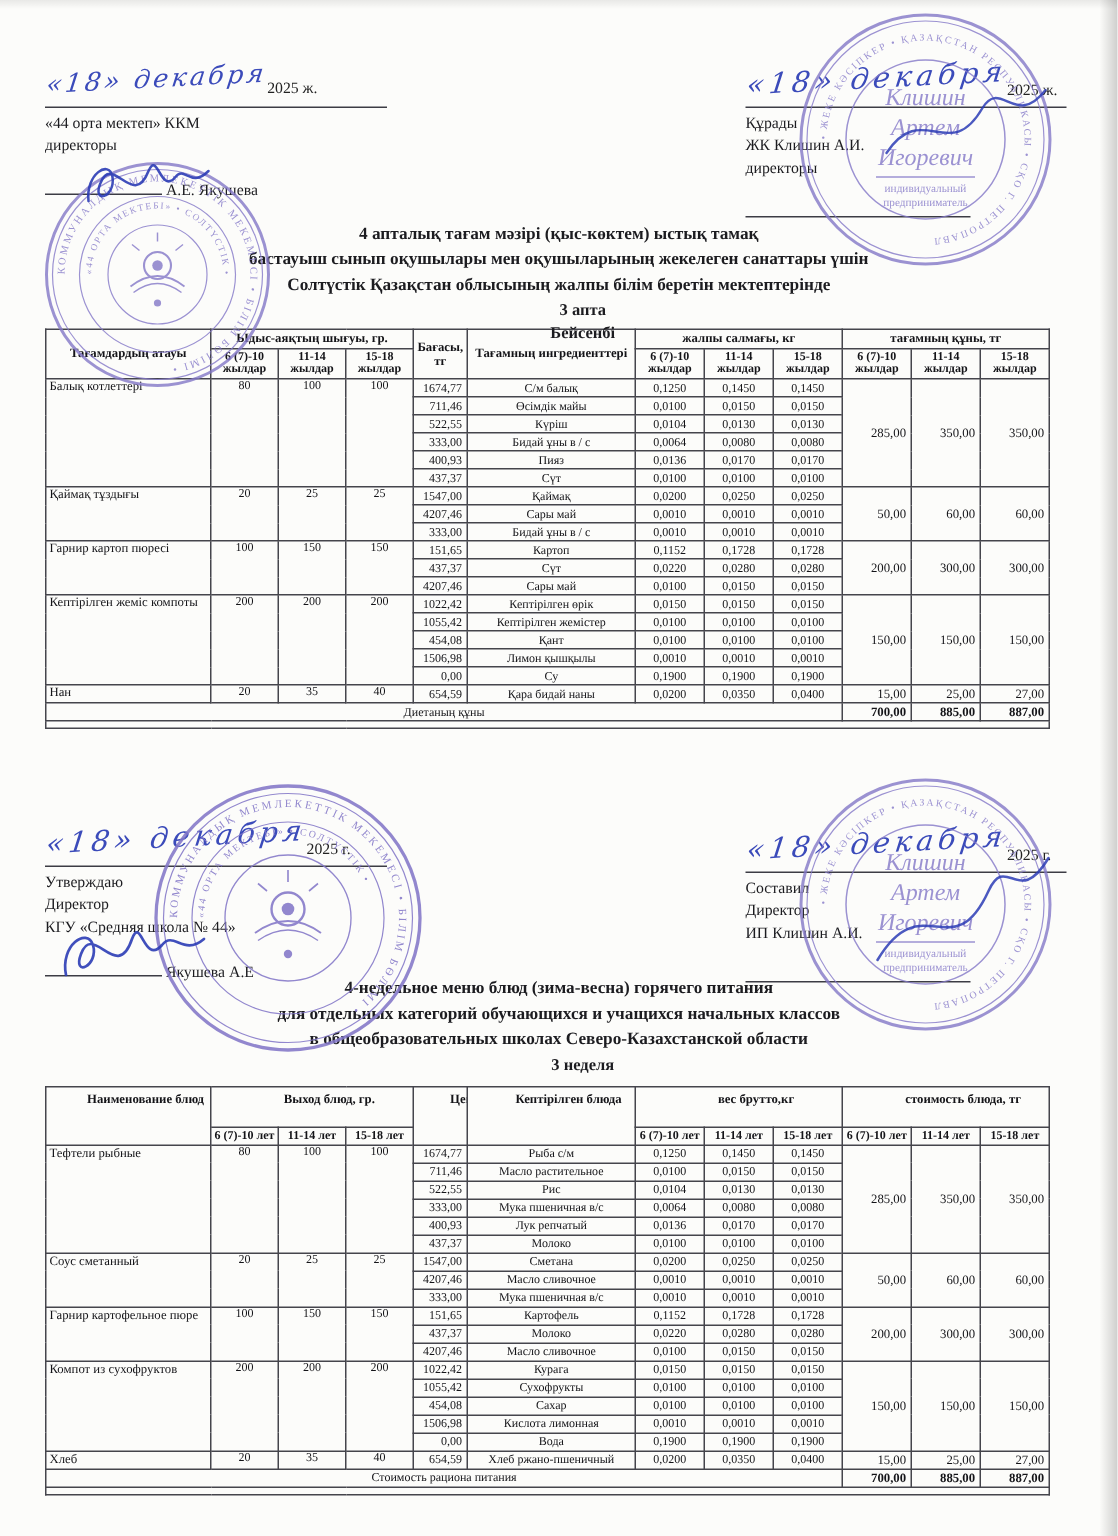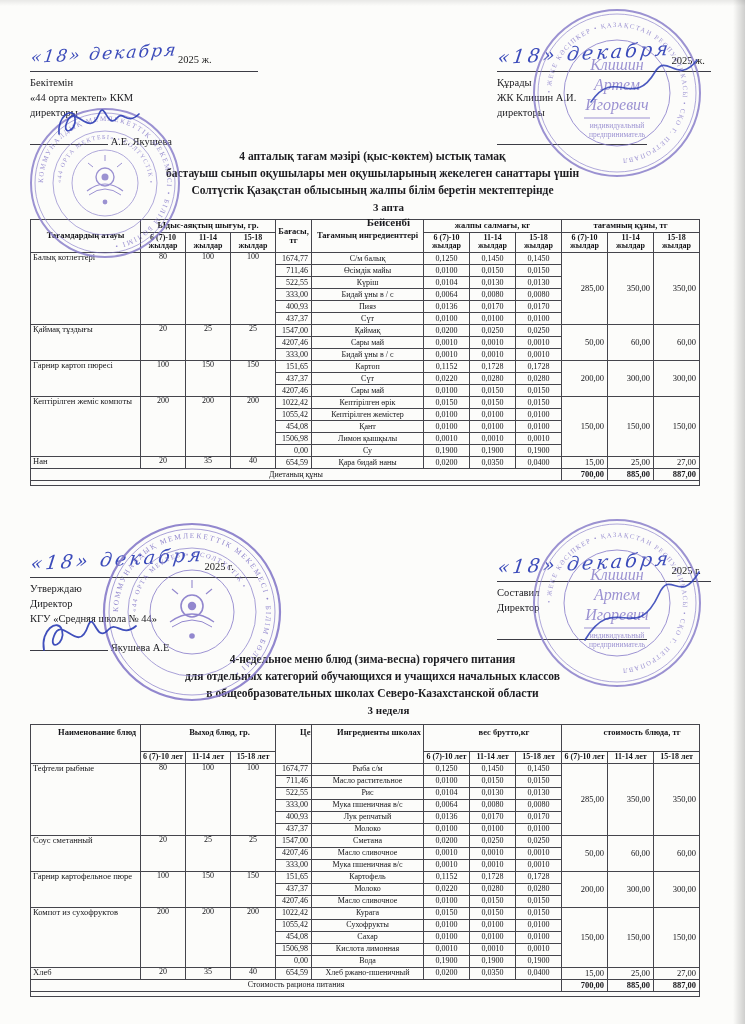--- a/index.html
+++ b/index.html
@@ -56,21 +56,20 @@
 
 <div class="page">
   <div class="scan-edge"></div>
   <div class="scan-top"></div>
 
   <div class="hblock" style="left:30px;top:50px;width:228px">
     <div class="dateline">
       <span class="hand">«18» декабря</span>
       <span class="dsuf">2025 ж.</span>
     </div>
-    <div class="bl">Бекітемін</div>
     <div class="bl">«44 орта мектеп» ККМ</div>
     <div class="bl">директоры</div>
     <div class="sigrow">
       <span class="sline"></span>
       <span>А.Е. Якушева</span>
     </div>
   </div>
 
   <div class="hblock" style="left:497px;top:50px;width:214px">
     <div class="dateline">
@@ -377,20 +376,21 @@
     </div>
   </div>
 
   <div class="hblock" style="left:497px;top:560px;width:214px">
     <div class="dateline">
       <span class="hand big">«18» декабря</span>
       <span class="dsuf">2025 г.</span>
     </div>
     <div class="bl">Составил</div>
     <div class="bl">Директор</div>
+    <div class="bl">ИП Клишин А.И.</div>
     <div class="sigrow">
       <span class="sline w"></span>
     </div>
   </div>
 
   <svg class="stamp dense" style="left:98px;top:518px" width="188" height="188" viewBox="0 0 188 188">
     <defs>
       <path id="r3a" d="M94,94 m-74,0 a74,74 0 1,1 148,0 a74,74 0 1,1 -148,0"></path>
       <path id="r3b" d="M94,94 m-56,0 a56,56 0 1,1 112,0 a56,56 0 1,1 -112,0"></path>
     </defs>
@@ -468,21 +468,21 @@
           <col style="width:46px">
           <col style="width:46px">
           <col style="width:46px">
           <col style="width:46px">
         </colgroup>
         <thead>
           <tr>
     <th rowspan="2">Наименование блюд</th>
     <th colspan="3">Выход блюд, гр.</th>
     <th rowspan="2">Цена,тг</th>
-    <th rowspan="2">Ингредиенты школах</th>
+    <th rowspan="2">Кептірілген блюда</th>
     <th colspan="3">вес брутто,кг</th>
     <th colspan="3">стоимость блюда, тг</th>
           </tr>
     <tr>
             <th class="sub">6 (7)-10 лет</th>
             <th class="sub">11-14 лет</th>
             <th class="sub">15-18 лет</th>
             <th class="sub">6 (7)-10 лет</th>
             <th class="sub">11-14 лет</th>
             <th class="sub">15-18 лет</th>

